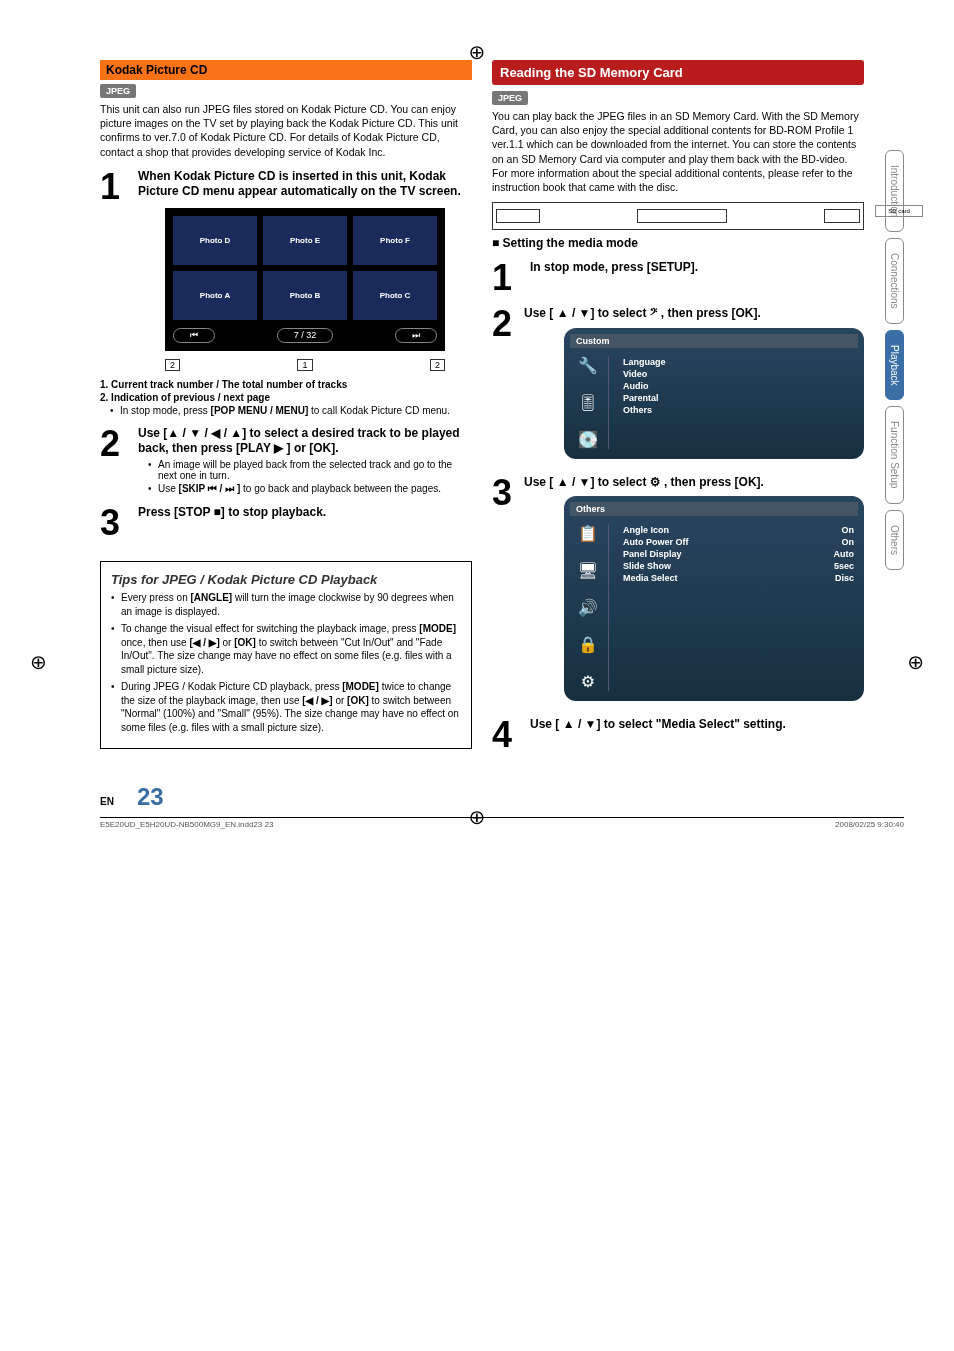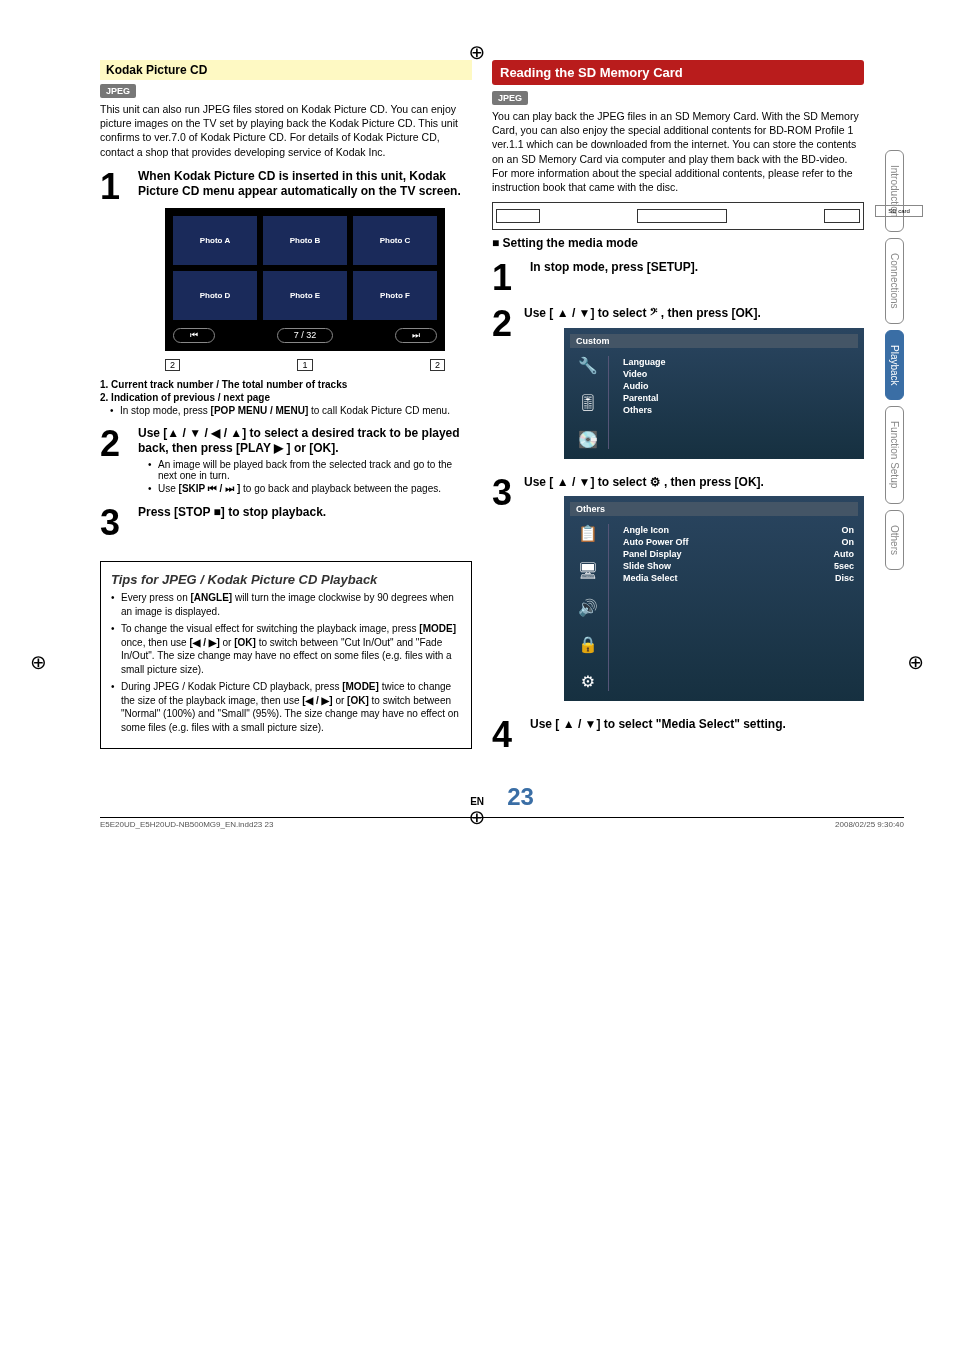--- a/index.html
+++ b/index.html
@@ -6,21 +6,21 @@
   body { font-family: Arial, Helvetica, sans-serif; font-size: 11px; color: #000; background: #fff; width: 954px; margin: 0 auto; position: relative; }
   .page { padding: 60px 50px 40px 100px; position: relative; }
   .reg-mark { position: absolute; font-size: 20px; }
   .reg-top { top: 40px; left: 50%; transform: translateX(-50%); }
   .reg-left { top: 650px; left: 30px; }
   .reg-right { top: 650px; right: 30px; }
   .reg-bottom { bottom: 40px; left: 50%; transform: translateX(-50%); }
   .title-bar { text-align: center; color: #4a7db5; font-size: 26px; font-weight: bold; letter-spacing: 2px; border-bottom: 2px solid #000; padding-bottom: 4px; margin-bottom: 10px; }
   .columns { display: flex; gap: 20px; }
   .col { flex: 1; min-width: 0; }
-  .kodak-header { background: #fef9c3; font-weight: bold; padding: 3px 6px; font-size: 12px; margin-bottom: 4px; }
+  .kodak-header { background: #f97316; font-weight: bold; padding: 3px 6px; font-size: 12px; margin-bottom: 4px; }
   .badge { display: inline-block; background: #777; color: #fff; font-size: 9px; font-weight: bold; padding: 2px 6px; border-radius: 2px; margin-bottom: 4px; }
   .para { font-size: 10.5px; line-height: 1.35; margin-bottom: 8px; }
   .step { display: flex; gap: 10px; margin-top: 10px; }
   .big-num { font-weight: bold; font-size: 36px; line-height: 1; width: 28px; }
   .step-body { flex: 1; }
   .step-title { font-weight: bold; font-size: 12px; line-height: 1.3; }
   .sub { font-size: 10px; margin-left: 10px; }
   .sub li { list-style: none; position: relative; padding-left: 10px; margin-top: 2px; }
   .sub li::before { content: "•"; position: absolute; left: 0; }
   .photo-grid { background: #000; padding: 8px; width: 280px; margin: 8px auto; }
@@ -34,31 +34,31 @@
   .tips-box { border: 1px solid #000; padding: 10px; margin-top: 20px; }
   .tips-title { font-style: italic; font-weight: bold; color: #333; font-size: 13px; margin-bottom: 4px; }
   .tips-box ul { list-style: none; }
   .tips-box li { font-size: 10px; line-height: 1.35; position: relative; padding-left: 10px; margin-bottom: 4px; }
   .tips-box li::before { content: "•"; position: absolute; left: 0; }
   .reading-header { background: #b91c1c; color: #fff; font-weight: bold; padding: 5px 8px; font-size: 13px; border-radius: 3px; margin-bottom: 6px; }
   .device-diag { border: 1px solid #333; padding: 3px; margin: 6px 0; position: relative; height: 28px; display:flex; align-items:center; justify-content:space-between; font-size:6px; }
   .device-sd { position: absolute; right: -60px; top: 2px; font-size: 6px; border:1px solid #888; padding:2px 4px; width:48px; text-align:center; }
   .sub-heading { font-weight: bold; font-size: 12px; margin-top: 6px; }
   .sub-heading::before { content: "■ "; }
-  .menu-screen { background: linear-gradient(#2a4560, #163040); color: #fff; width: 300px; padding: 6px; margin: 6px 0 6px 40px; font-size: 9px; }
+  .menu-screen { background: linear-gradient(#2a4560, #163040); color: #fff; width: 300px; padding: 6px; margin: 6px 0 6px 40px; font-size: 9px; border-radius: 12px; }
   .menu-header { background: #456; padding: 2px 6px; font-weight: bold; margin-bottom: 4px; }
   .menu-body { display: flex; gap: 6px; padding: 4px; }
   .menu-icons { display: flex; flex-direction: column; gap: 18px; width: 28px; align-items: center; font-size: 16px; }
   .menu-items { flex: 1; border-left: 1px solid #557; padding-left: 14px; }
   .menu-items div { padding: 1px 0; font-weight: bold; font-size: 9px; }
   .menu-row { display: flex; justify-content: space-between; }
   .side-tabs { position: absolute; right: 50px; top: 150px; display: flex; flex-direction: column; gap: 6px; }
   .tab { writing-mode: vertical-rl; border: 1px solid #888; border-radius: 6px; padding: 14px 3px; font-size: 10px; color: #888; text-align: center; }
   .tab.active { background: #3a6ea5; color: #fff; border-color: #3a6ea5; }
-  .page-num { text-align: center; margin-top: 30px; }
+  .page-num { text-align: left; margin-top: 30px; }
   .page-num .en { font-weight: bold; font-size: 10px; margin-right: 20px; }
   .page-num .pn { font-weight: bold; font-size: 24px; color: #3a6ea5; }
   .footer-line { border-top: 1px solid #000; margin-top: 6px; padding-top: 2px; display: flex; justify-content: space-between; font-size: 8px; color: #555; }
   .btn-label { font-weight: bold; }
   .device-box { width:44px; height:14px; border:1px solid #333; display:flex; align-items:center; justify-content:center; font-size:5px; }
 </style>
 </head>
 <body>
 
 <div class="reg-mark reg-top">⊕</div>
@@ -84,28 +84,28 @@
       <div class="badge">JPEG</div>
       <div class="para">This unit can also run JPEG files stored on Kodak Picture CD. You can enjoy picture images on the TV set by playing back the Kodak Picture CD. This unit confirms to ver.7.0 of Kodak Picture CD. For details of Kodak Picture CD, contact a shop that provides developing service of Kodak Inc.</div>
 
       <div class="step">
         <div class="big-num">1</div>
         <div class="step-body">
           <div class="step-title">When Kodak Picture CD is inserted in this unit, Kodak Picture CD menu appear automatically on the TV screen.</div>
 
           <div class="photo-grid">
             <div class="photo-row">
+              <div class="photo-cell">Photo D</div>
+              <div class="photo-cell">Photo E</div>
+              <div class="photo-cell">Photo F</div>
+            </div>
+            <div class="photo-row">
               <div class="photo-cell">Photo A</div>
               <div class="photo-cell">Photo B</div>
               <div class="photo-cell">Photo C</div>
-            </div>
-            <div class="photo-row">
-              <div class="photo-cell">Photo D</div>
-              <div class="photo-cell">Photo E</div>
-              <div class="photo-cell">Photo F</div>
             </div>
             <div class="nav-row">
               <div class="nav-pill">⏮</div>
               <div class="nav-pill">7 /   32</div>
               <div class="nav-pill">⏭</div>
             </div>
           </div>
           <div class="leader-row">
             <span class="leader-box">2</span>
             <span class="leader-box">1</span>

